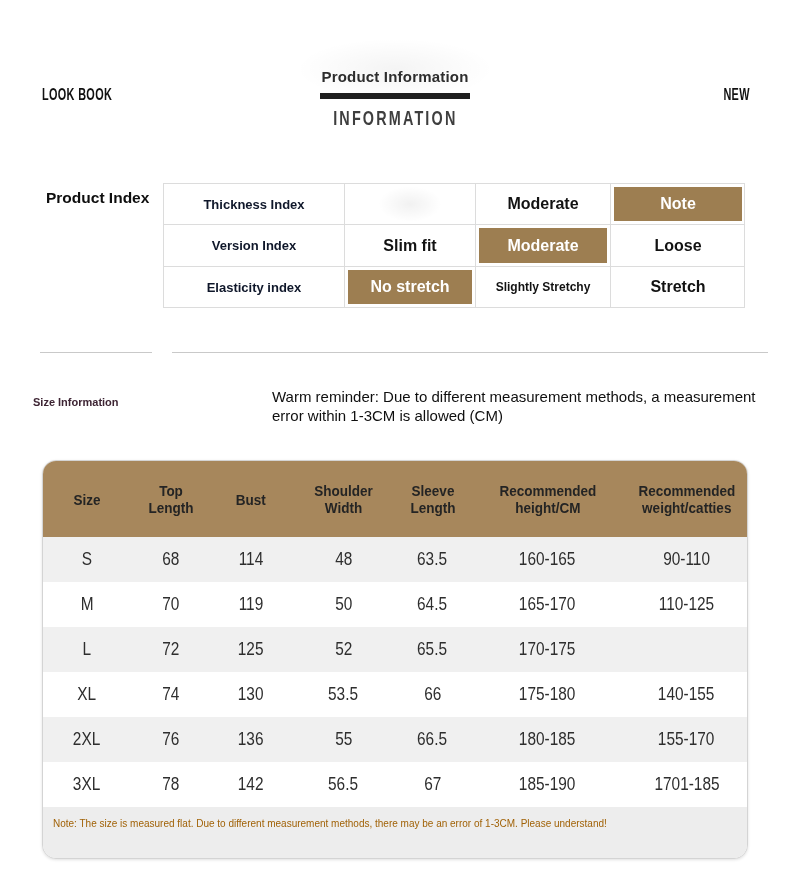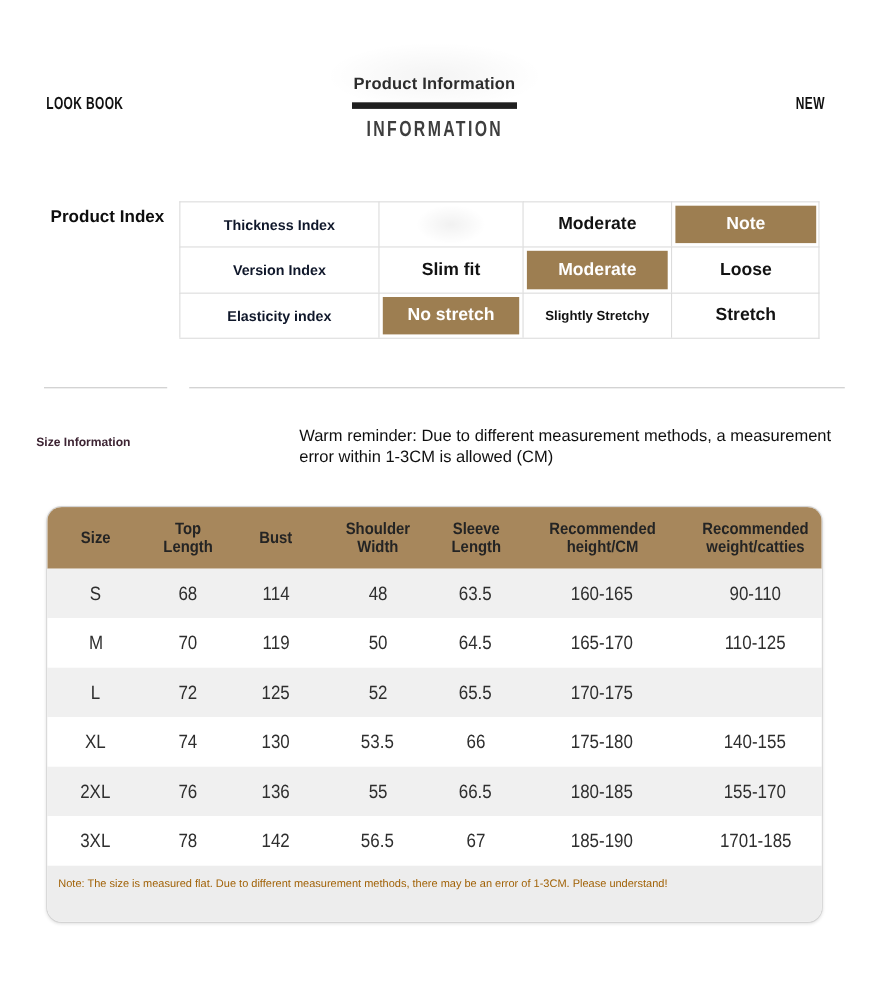--- a/index.html
+++ b/index.html
@@ -44,21 +44,21 @@
   
   .size-info-label { position:absolute; left:33px; top:396px; font-size:11px; font-weight:700; color:#3d2433; }
   .reminder { position:absolute; left:272px; top:388px; width:492px; font-size:15px; font-weight:400;
     color:#0f0f0f; line-height:18.5px; }
 
   
   .size-table { position:absolute; left:42px; top:460px; width:706px;
     --cols:88px 80px 80px 105px 73px 157px 121px;
     border:1px solid #d4d4d4; border-radius:14px; overflow:hidden; background:#fff;
     box-shadow:0 1px 3px rgba(0,0,0,.12); }
-  .st-header { display:grid; grid-template-columns:var(--cols); height:56px; background:#a7875c; }
+  .st-header { display:grid; grid-template-columns:var(--cols); height:76px; background:#a7875c; }
   .st-hcell { display:flex; align-items:center; justify-content:center; text-align:center;
     font-size:15px; font-weight:700; color:#242424; line-height:17px; white-space:pre-line; }
   .st-hcell span { display:inline-block; transform:scaleX(.9); white-space:pre-line; }
   .st-row { display:grid; grid-template-columns:var(--cols); height:45px; background:#fff; }
   .st-row.alt { background:#f0f0f0; }
   .st-cell { display:flex; align-items:center; justify-content:center; font-size:17.5px; color:#2e2e2e; }
   .st-cell span { display:inline-block; transform:scaleX(.88); white-space:nowrap; }
   .st-note { background:#ededed; padding:7px 10px 9px 10px; font-size:10px; font-weight:400;
     color:#a16207; line-height:19px; min-height:51px; }
 </style>

